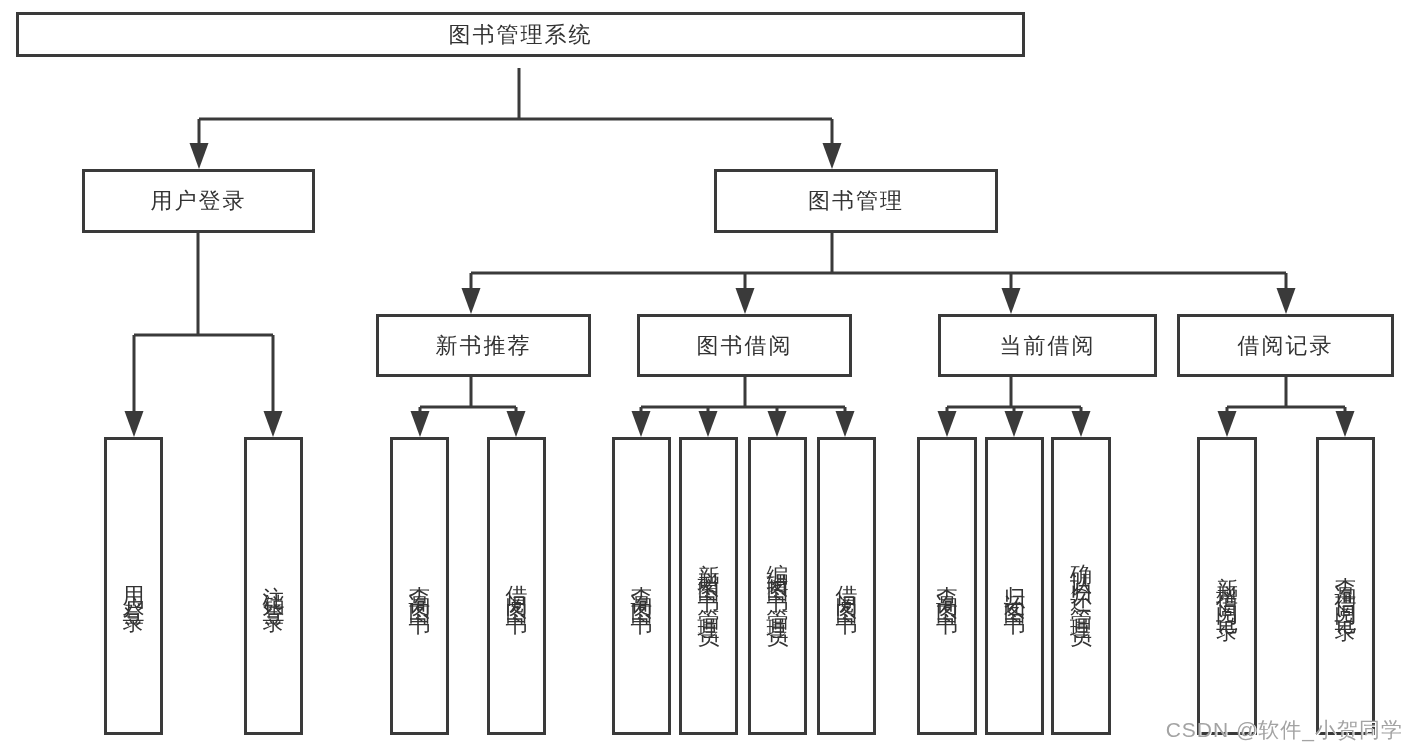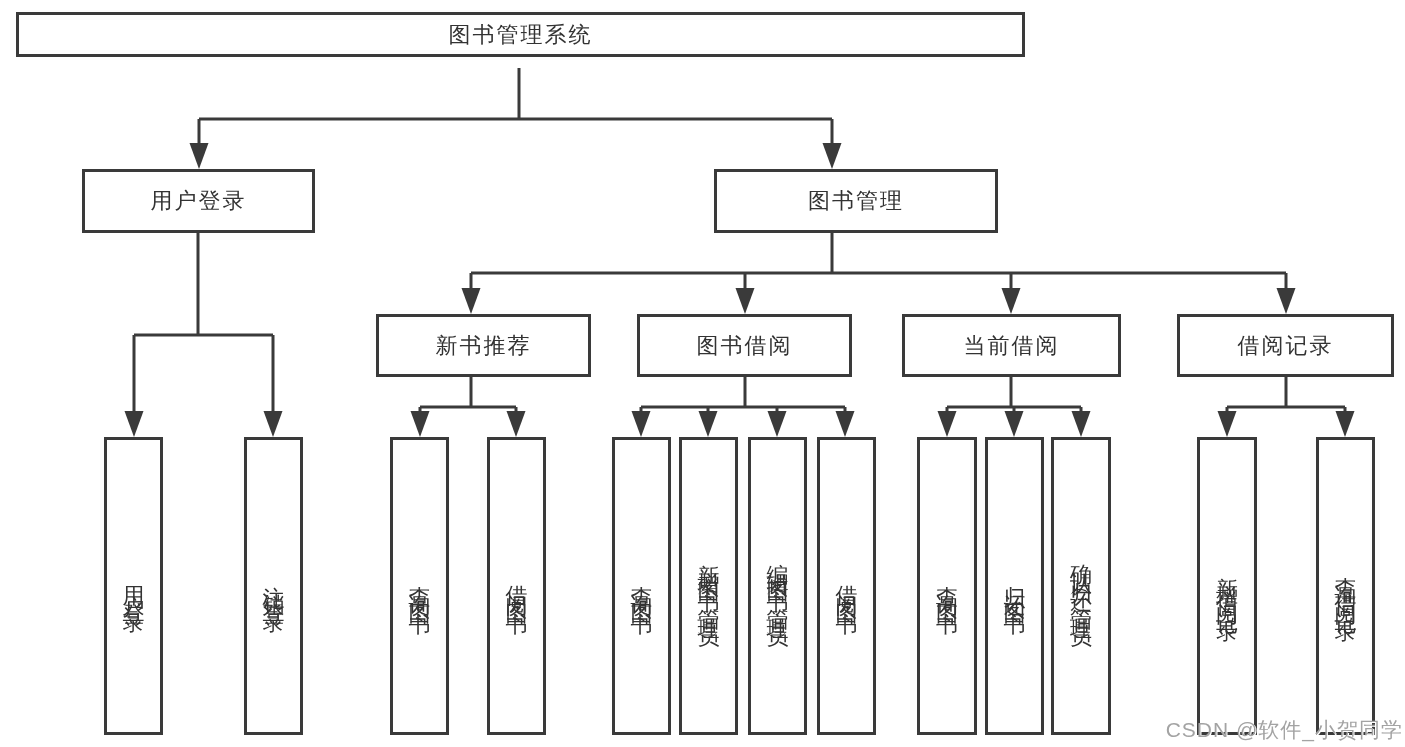--- a/index.html
+++ b/index.html
@@ -114,21 +114,21 @@
   <div class="node lvl2" style="left:714px; width:284px;">
     <span class="h-label">图书管理</span>
   </div>
 
   <div class="node lvl3" style="left:364px; width:215px;margin-left:12px;">
     <span class="h-label">新书推荐</span>
   </div>
   <div class="node lvl3" style="left:637px; width:215px;">
     <span class="h-label">图书借阅</span>
   </div>
-  <div class="node lvl3" style="left:902px; width:219px;">
+  <div class="node lvl3" style="left:938px; width:219px;">
     <span class="h-label">当前借阅</span>
   </div>
   <div class="node lvl3" style="left:1177px; width:217px;">
     <span class="h-label">借阅记录</span>
   </div>
 
   <div class="node leaf" style="left:104px;">
     <span class="v-label">用户登录</span>
   </div>
   <div class="node leaf" style="left:244px;">

